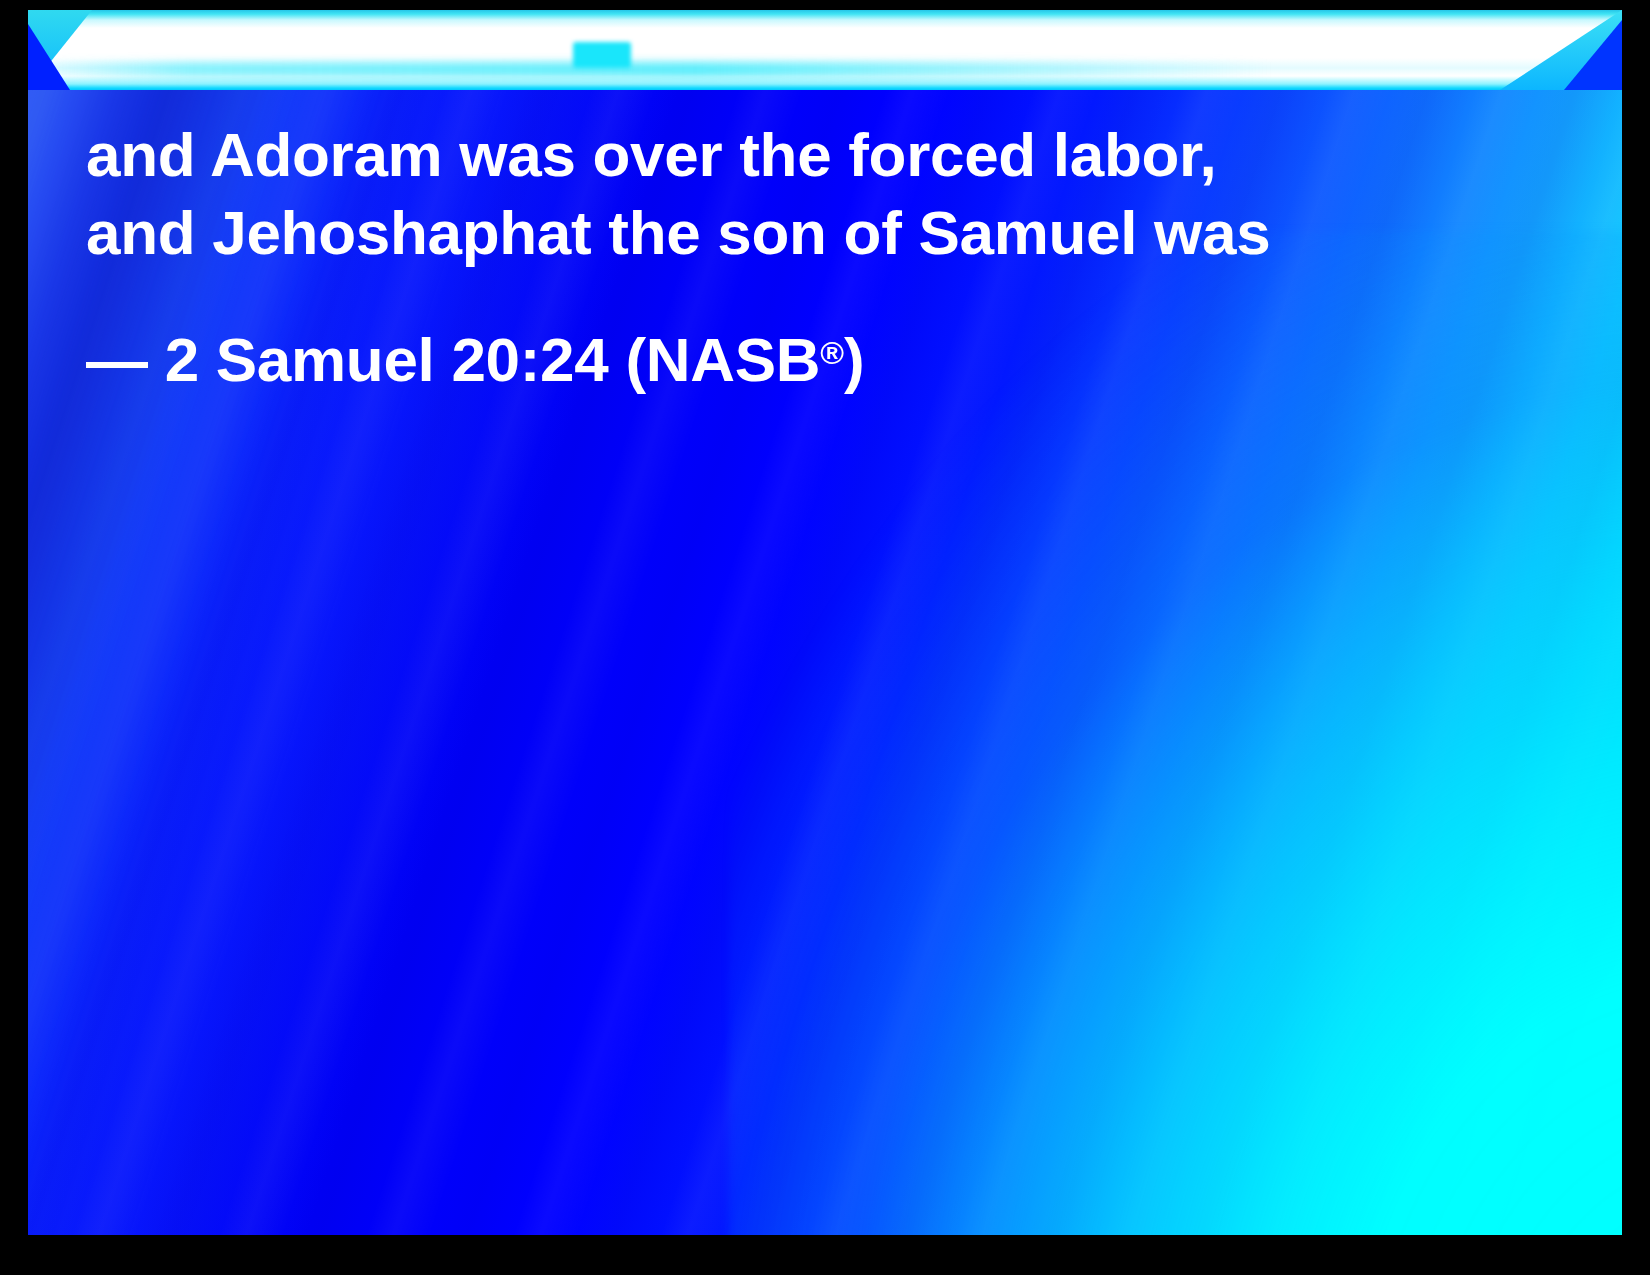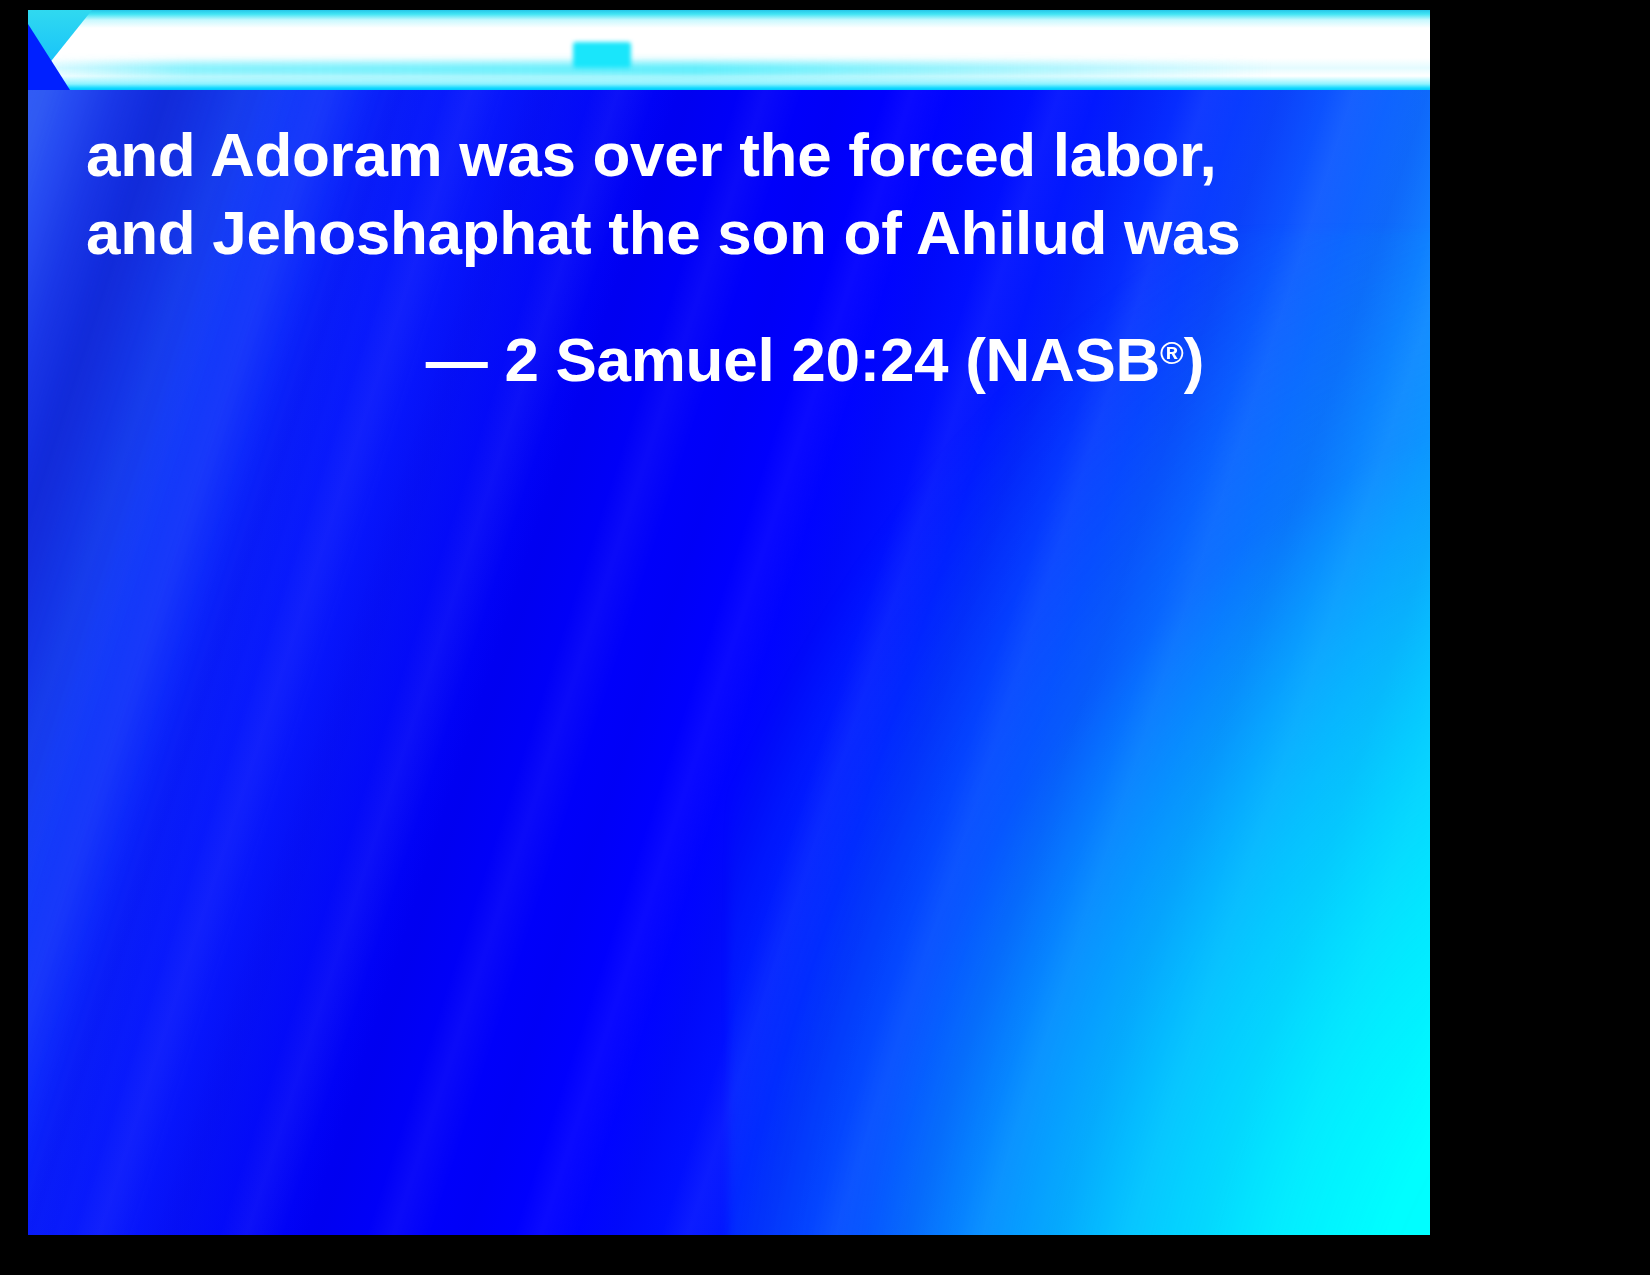--- a/index.html
+++ b/index.html
@@ -4,21 +4,21 @@
 <title>Bible Verse Slide</title>
 <style>
   html, body {
     margin: 0;
     padding: 0;
     background: #000000;
   }
 
   .slide-frame {
     position: relative;
-    width: 1430px;
+    width: 1650px;
     height: 1275px;
     background: #000000;
     overflow: hidden;
   }
 
   
   .stage {
     position: absolute;
     left: 28px;
     top: 10px;
@@ -224,21 +224,21 @@
     white-space: nowrap;
   }
 
   .citation-line {
     font-family: "Liberation Sans", sans-serif;
     font-weight: bold;
     font-size: 62px;
     line-height: 78px;
     color: #ffffff;
     letter-spacing: -0.3px;
-    text-align: center;
+    text-align: left;
     padding-right: 12px;
     margin-top: 42px;
     white-space: nowrap;
   }
 
   .reg-mark {
     font-size: 0.52em;
     vertical-align: 0.52em;
     font-weight: bold;
     letter-spacing: 0;
@@ -261,19 +261,19 @@
       <div class="header-soft-cyan"></div>
       <div class="header-notch"></div>
       <div class="header-wedge-left"></div>
       <div class="header-wedge-left-blue"></div>
       <div class="header-wedge-right"></div>
       <div class="header-wedge-right-blue"></div>
     </div>
 
     <div class="verse-block">
       <div class="verse-line">and Adoram was over the forced labor,</div>
-      <div class="verse-line">and Jehoshaphat the son of Ahilud was</div>
+      <div class="verse-line">and Jehoshaphat the son of Samuel was</div>
 
       <div class="citation-line"><span>—</span>&nbsp;<span>2 Samuel 20:24 (NASB</span><span class="reg-mark">®</span><span>)</span></div>
     </div>
 
   </div>
 </div>
 
 </body></html>

